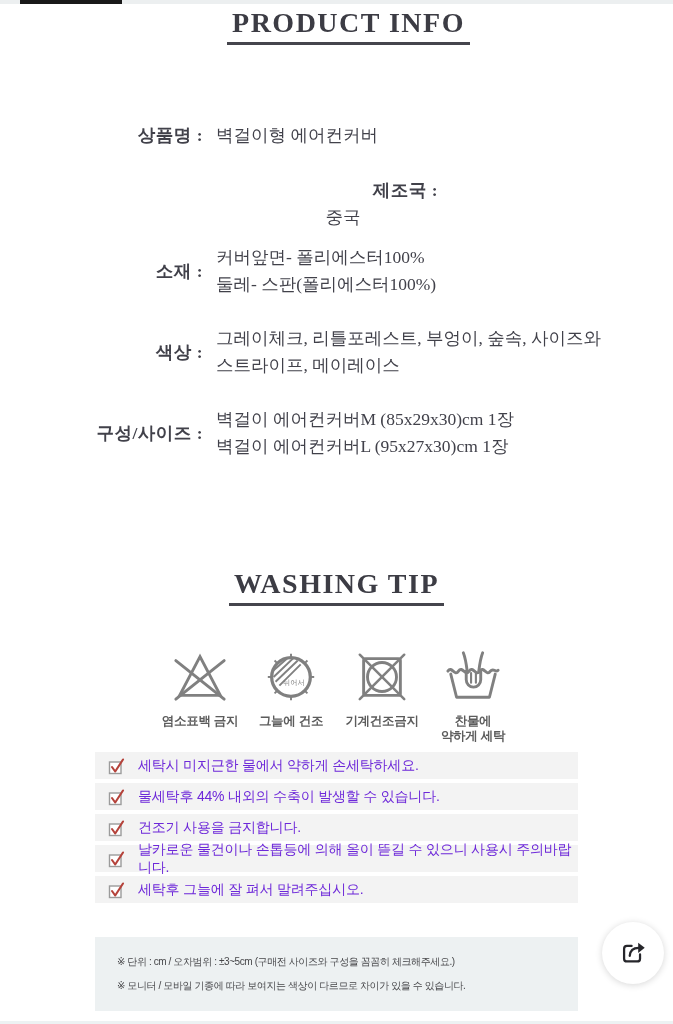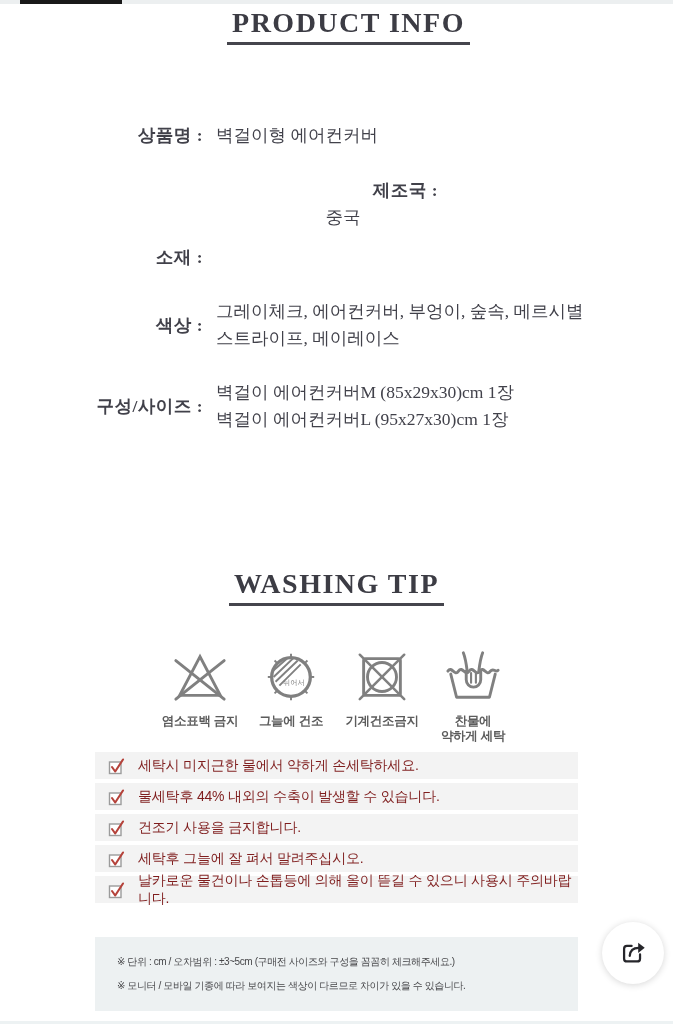--- a/index.html
+++ b/index.html
@@ -33,21 +33,21 @@
   
   #icons-row{position:absolute;top:645px;left:0;width:100%;display:flex;justify-content:center;gap:6px;}
   .icon-cell{width:85px;text-align:center;}
   .icon-cell svg{display:block;margin:0 auto;}
   .icon-label{margin-top:7px;font-size:12.5px;font-weight:bold;color:#5c5c5c;line-height:15px;letter-spacing:-.3px;}
 
   
   #checklist{position:absolute;top:752px;left:95px;width:483px;}
   .check-row{display:flex;align-items:center;height:27px;margin-bottom:4px;background:#f3f3f3;padding-left:13px;box-sizing:border-box;}
   .check-box{flex:0 0 auto;width:17px;height:17px;margin-right:13px;position:relative;top:1px;}
-  .check-text{font-size:14px;color:#7f1d1d;letter-spacing:-.2px;}
+  .check-text{font-size:14px;color:#6d28d9;letter-spacing:-.2px;}
 
   
   #note-box{position:absolute;top:937px;left:95px;width:483px;box-sizing:border-box;
     background:#edf1f2;padding:13px 10px 13px 22px;}
   .note-line{font-size:10px;color:#47474a;line-height:24px;letter-spacing:-.4px;}
 
   
   #share-button{position:absolute;top:922px;right:9px;width:62px;height:62px;border-radius:50%;
     background:#ffffff;border:none;box-shadow:0 1px 7px rgba(0,0,0,.16);cursor:pointer;
     display:flex;align-items:center;justify-content:center;padding:0;}
@@ -76,25 +76,29 @@
         </div>
       </div>
       <div class="info-row m2">
         <div class="info-label">제조국 :</div>
         <div class="info-value">
           <div class="info-line">중국</div>
         </div>
       </div>
       <div class="info-row m3">
         <div class="info-label">소재 :</div>
+        <div class="info-value">
+          <div class="info-line">커버앞면- 폴리에스터100%</div>
+          <div class="info-line">둘레- 스판(폴리에스터100%)</div>
+        </div>
       </div>
       <div class="info-row m4">
         <div class="info-label">색상 :</div>
         <div class="info-value">
-          <div class="info-line">그레이체크, 에어컨커버, 부엉이, 숲속, 메르시별</div>
+          <div class="info-line">그레이체크, 리틀포레스트, 부엉이, 숲속, 사이즈와</div>
           <div class="info-line">스트라이프, 메이레이스</div>
         </div>
       </div>
       <div class="info-row m5">
         <div class="info-label">구성/사이즈 :</div>
         <div class="info-value">
           <div class="info-line">벽걸이 에어컨커버M (85x29x30)cm 1장</div>
           <div class="info-line">벽걸이 에어컨커버L (95x27x30)cm 1장</div>
         </div>
       </div>
@@ -206,28 +210,28 @@
     <rect x="1.5" y="4" width="11.5" height="11.5" fill="#ffffff" stroke="#9b9b9b" stroke-width="1.4"></rect>
     <path d="M4 9 L7.2 13.5 L15 1.5" fill="none" stroke="#b5423a" stroke-width="2.1" stroke-linecap="round" stroke-linejoin="round"></path>
   </svg>
         <div class="check-text">건조기 사용을 금지합니다.</div>
       </div>
       <div class="check-row">
         <svg class="check-box" viewBox="0 0 17 17">
     <rect x="1.5" y="4" width="11.5" height="11.5" fill="#ffffff" stroke="#9b9b9b" stroke-width="1.4"></rect>
     <path d="M4 9 L7.2 13.5 L15 1.5" fill="none" stroke="#b5423a" stroke-width="2.1" stroke-linecap="round" stroke-linejoin="round"></path>
   </svg>
+        <div class="check-text">날카로운 물건이나 손톱등에 의해 올이 뜯길 수 있으니 사용시 주의바랍니다.</div>
+      </div>
+      <div class="check-row">
+        <svg class="check-box" viewBox="0 0 17 17">
+    <rect x="1.5" y="4" width="11.5" height="11.5" fill="#ffffff" stroke="#9b9b9b" stroke-width="1.4"></rect>
+    <path d="M4 9 L7.2 13.5 L15 1.5" fill="none" stroke="#b5423a" stroke-width="2.1" stroke-linecap="round" stroke-linejoin="round"></path>
+  </svg>
         <div class="check-text">세탁후 그늘에 잘 펴서 말려주십시오.</div>
-      </div>
-      <div class="check-row">
-        <svg class="check-box" viewBox="0 0 17 17">
-    <rect x="1.5" y="4" width="11.5" height="11.5" fill="#ffffff" stroke="#9b9b9b" stroke-width="1.4"></rect>
-    <path d="M4 9 L7.2 13.5 L15 1.5" fill="none" stroke="#b5423a" stroke-width="2.1" stroke-linecap="round" stroke-linejoin="round"></path>
-  </svg>
-        <div class="check-text">날카로운 물건이나 손톱등에 의해 올이 뜯길 수 있으니 사용시 주의바랍니다.</div>
       </div>
     </div>
 
   <div id="note-box">
       <div class="note-line">※ 단위 : cm / 오차범위 : ±3~5cm (구매전 사이즈와 구성을 꼼꼼히 체크해주세요.)</div>
       <div class="note-line">※ 모니터 / 모바일 기종에 따라 보여지는 색상이 다르므로 차이가 있을 수 있습니다.</div>
     </div>
 
   <button id="share-button" aria-label="share">
     <svg width="30" height="30" viewBox="0 0 32 32">

